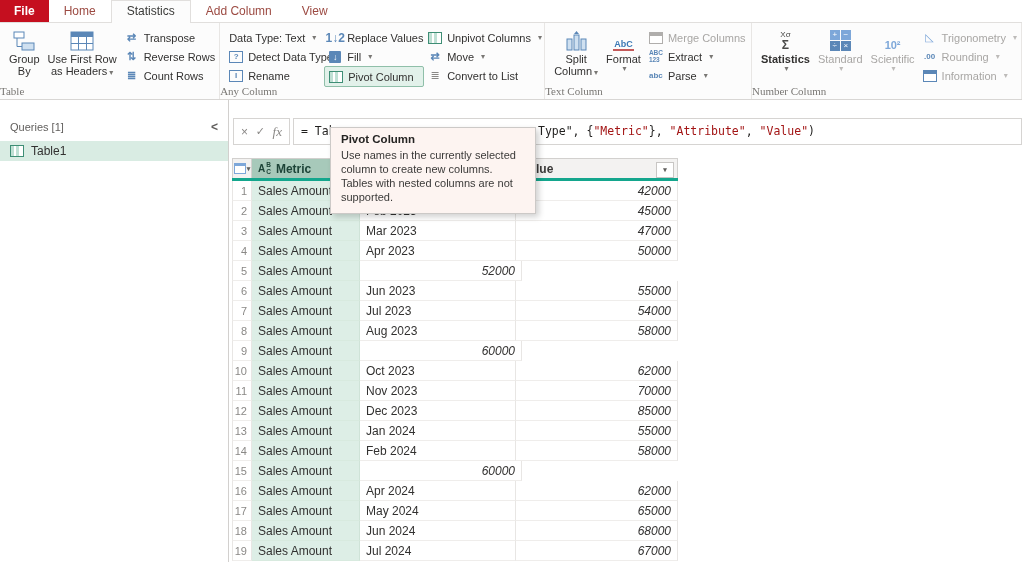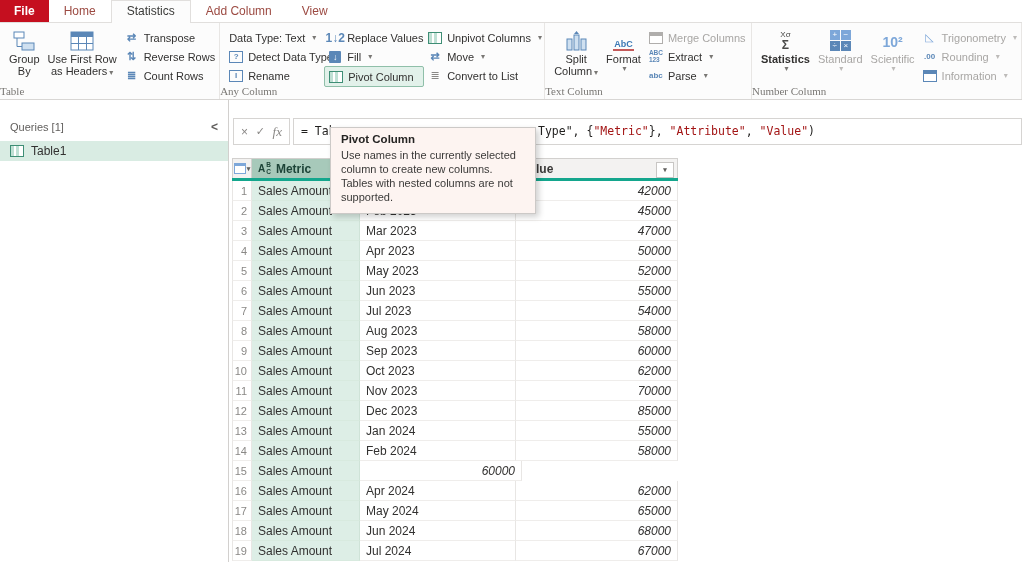--- a/index.html
+++ b/index.html
@@ -41,21 +41,21 @@
            line-height:12px;text-align:center;border-radius:1px;}
   .qbox{display:inline-block;width:12px;height:10px;border:1px solid #5b87b7;color:#5b87b7;
         font-size:8px;line-height:9px;text-align:center;font-weight:bold;}
   .stack2{display:flex;flex-direction:column;line-height:1;font-size:6.5px;font-weight:bold;color:#5b87b7;}
   .stdgrid{display:grid;grid-template-columns:10px 10px;grid-gap:1px;}
   .stdgrid span{color:#fff;font-size:8px;line-height:10px;text-align:center;width:10px;height:10px;}
   .stdgrid span:nth-child(-n+2){background:#7da7d9;}
   .stdgrid span:nth-child(n+3){background:#5b87b7;}
   .statico{display:flex;flex-direction:column;align-items:center;line-height:1;color:#4a4a48;}
   .statico .t{font-size:8px;}.statico .b{font-size:12px;font-weight:bold;}
-  .sciico{font-size:14px;font-weight:bold;color:#7da7d9;}
+  .sciico{font-size:11px;font-weight:bold;color:#7da7d9;}
   .fmtico{font-size:9px;font-weight:bold;color:#3b79b5;border-bottom:2px solid #c45a5a;padding:0 1px;}
 
   
   .queries{position:absolute;left:0;top:100px;width:229px;height:462px;background:#fff;
            border-right:1px solid #d2d0ce;box-sizing:border-box;}
   .qhead{position:relative;margin:21px 8px 8px 10px;font-size:11px;color:#605e5c;}
   .qcollapse{position:absolute;right:2px;top:-1px;font-size:12px;color:#605e5c;font-weight:bold;cursor:pointer;}
   .qitem{display:flex;align-items:center;gap:7px;height:20px;padding-left:10px;background:#d9ece3;font-size:12px;}
 
   
@@ -399,21 +399,20 @@
         </div>
         <div class="r">
           <div class="cell c-n">4</div>
           <div class="cell c-m">Sales Amount</div>
           <div class="cell c-a">Apr 2023</div>
           <div class="cell c-v">50000</div>
         </div>
         <div class="r">
           <div class="cell c-n">5</div>
           <div class="cell c-m">Sales Amount</div>
-          <div class="cell c-a">May 2023</div>
           <div class="cell c-v">52000</div>
         </div>
         <div class="r">
           <div class="cell c-n">6</div>
           <div class="cell c-m">Sales Amount</div>
           <div class="cell c-a">Jun 2023</div>
           <div class="cell c-v">55000</div>
         </div>
         <div class="r">
           <div class="cell c-n">7</div>
@@ -423,21 +422,20 @@
         </div>
         <div class="r">
           <div class="cell c-n">8</div>
           <div class="cell c-m">Sales Amount</div>
           <div class="cell c-a">Aug 2023</div>
           <div class="cell c-v">58000</div>
         </div>
         <div class="r">
           <div class="cell c-n">9</div>
           <div class="cell c-m">Sales Amount</div>
-          <div class="cell c-a">Sep 2023</div>
           <div class="cell c-v">60000</div>
         </div>
         <div class="r">
           <div class="cell c-n">10</div>
           <div class="cell c-m">Sales Amount</div>
           <div class="cell c-a">Oct 2023</div>
           <div class="cell c-v">62000</div>
         </div>
         <div class="r">
           <div class="cell c-n">11</div>

